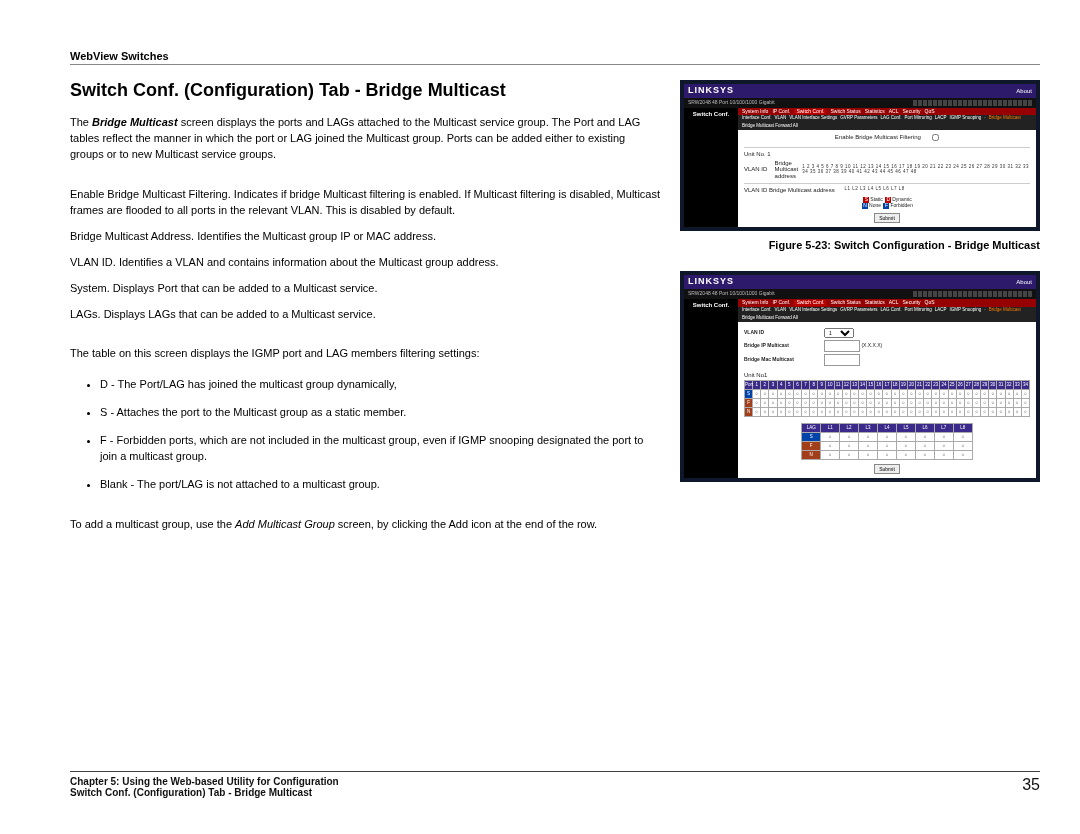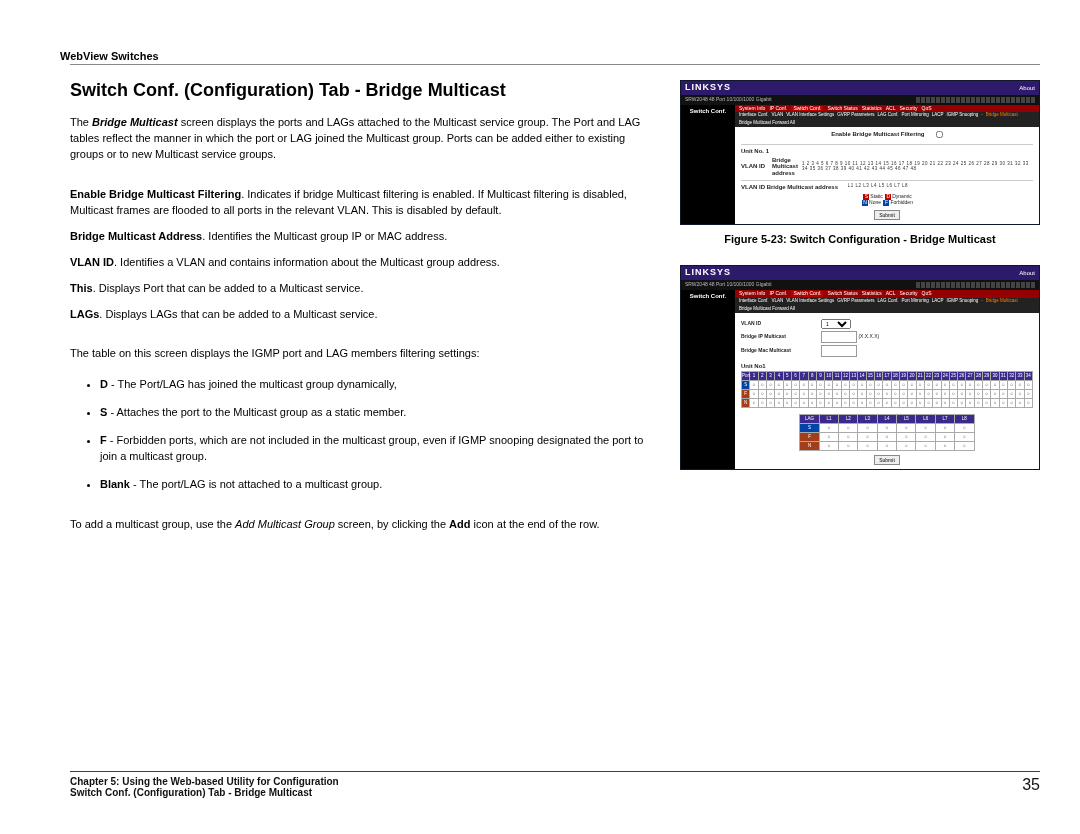--- a/index.html
+++ b/index.html
@@ -1,36 +1,36 @@
 <!DOCTYPE html>
 <html><head>
 <meta charset="utf-8">
 <style>
   html,body{margin:0;padding:0;background:#fff;font-family:Arial,Helvetica,sans-serif;color:#000}
   .page{width:1080px;height:834px;position:relative;box-sizing:border-box;padding:40px 40px 0 70px}
-  .header-bar{font-weight:bold;font-size:11px;color:#000;position:absolute;top:50px;left:60px}
+  .header-bar{font-weight:bold;font-size:11px;color:#000;position:absolute;top:50px;left:70px}
   .hr{position:absolute;top:64px;left:70px;right:40px;height:1px;background:#888}
   .content{display:flex;gap:20px;position:absolute;top:80px;left:70px;right:40px;bottom:80px}
   .left{flex:1;min-width:0}
   .right{width:360px;flex:none}
   h1{font-size:18px;font-weight:bold;margin:0 0 14px 0}
   p{font-size:11px;line-height:1.45;margin:0 0 24px 0}
   p.tight{margin-bottom:10px}
   ul{margin:15px 0 24px 0;padding-left:30px}
   li{font-size:11px;line-height:1.45;margin-bottom:12px}
-  b{font-weight:bold}
+  b{font-weight:normal}
   i{font-style:italic}
   .bi{font-weight:bold;font-style:italic}
   .footer{position:absolute;left:70px;right:40px;bottom:36px;border-top:1px solid #404040;padding-top:4px;display:flex;justify-content:space-between;font-size:10px;color:#111}
   .footer .fl{font-weight:bold}
   .footer .pn{font-size:16px}
   .fig{margin-bottom:20px}
-  .fig-cap{font-size:11px;font-weight:bold;text-align:center;margin-top:8px}
+  .fig-cap{font-size:11px;font-weight:bold;text-align:right;margin-top:8px}
   
-  .shot{border:1px solid #0f172a;background:#be185d;font-size:6px;color:#222;line-height:1.1}
+  .shot{border:4px solid #0f172a;background:#be185d;font-size:6px;color:#222;line-height:1.1}
   .shot .brand{background:#2d1a6b;color:#fff;padding:2px 4px;display:flex;justify-content:space-between;align-items:center}
   .brand .logo{font-weight:bold;font-size:9px;letter-spacing:1px}
   .brand .about{font-size:6px}
   .shot .subbar{background:#111;color:#bbb;padding:2px 4px;display:flex;justify-content:space-between;font-size:5px}
   .shot .ports{display:flex;gap:1px}
   .shot .ports span{width:4px;height:6px;background:#444;display:inline-block}
   .shot .tabrow{background:#970000;color:#fff;font-size:5px;padding:1px 4px;display:flex;gap:4px}
   .shot .tabrow .sel{background:#b00;padding:0 2px}
   .shot .subtabs{background:#222;color:#fff;font-size:4.5px;padding:1px 4px;display:flex;gap:3px;flex-wrap:wrap}
   .shot .subtabs .hl{color:#ff7a00}
@@ -72,21 +72,21 @@
       <p class="tight">
         <b>Enable Bridge Multicast Filtering</b><span>. Indicates if bridge Multicast filtering is enabled. If Multicast filtering is disabled, Multicast frames are flooded to all ports in the relevant VLAN. This is disabled by default.</span>
       </p>
       <p class="tight">
         <b>Bridge Multicast Address</b><span>. Identifies the Multicast group IP or MAC address.</span>
       </p>
       <p class="tight">
         <b>VLAN ID</b><span>. Identifies a VLAN and contains information about the Multicast group address.</span>
       </p>
       <p class="tight">
-        <b>This</b><span>. Displays Port that can be added to a Multicast service.</span>
+        <b>System</b><span>. Displays Port that can be added to a Multicast service.</span>
       </p>
       <p>
         <b>LAGs</b><span>. Displays LAGs that can be added to a Multicast service.</span>
       </p>
 
       <p class="tight">The table on this screen displays the IGMP port and LAG members filtering settings:</p>
       <ul>
         <li><b>D</b><span> - The Port/LAG has joined the multicast group dynamically,</span></li>
         <li><b>S</b><span> - Attaches the port to the Multicast group as a static member.</span></li>
         <li><b>F</b><span> - Forbidden ports, which are not included in the multicast group, even if IGMP snooping designated the port to join a multicast group.</span></li>

